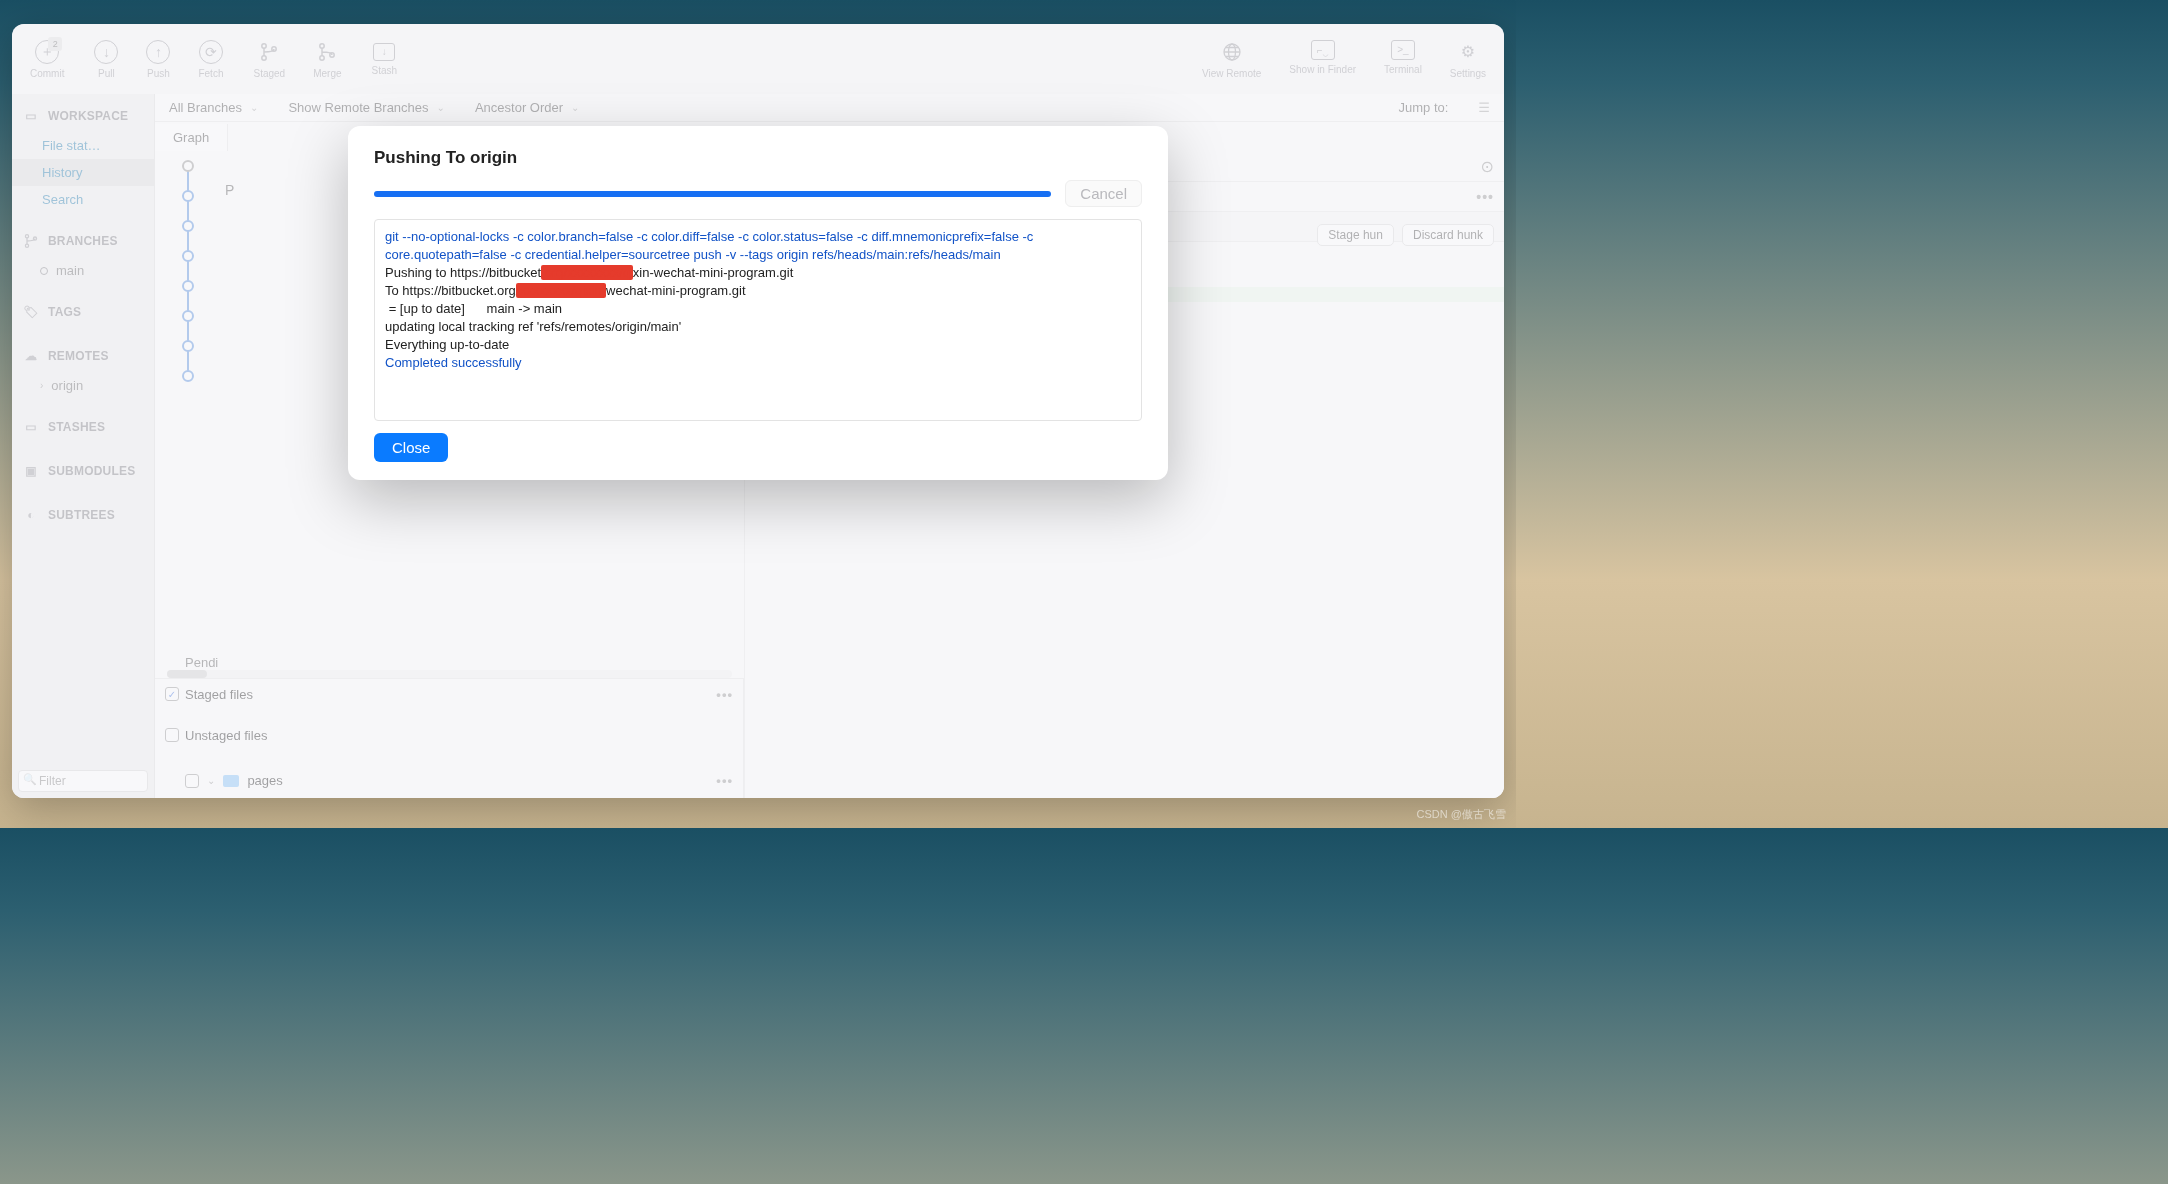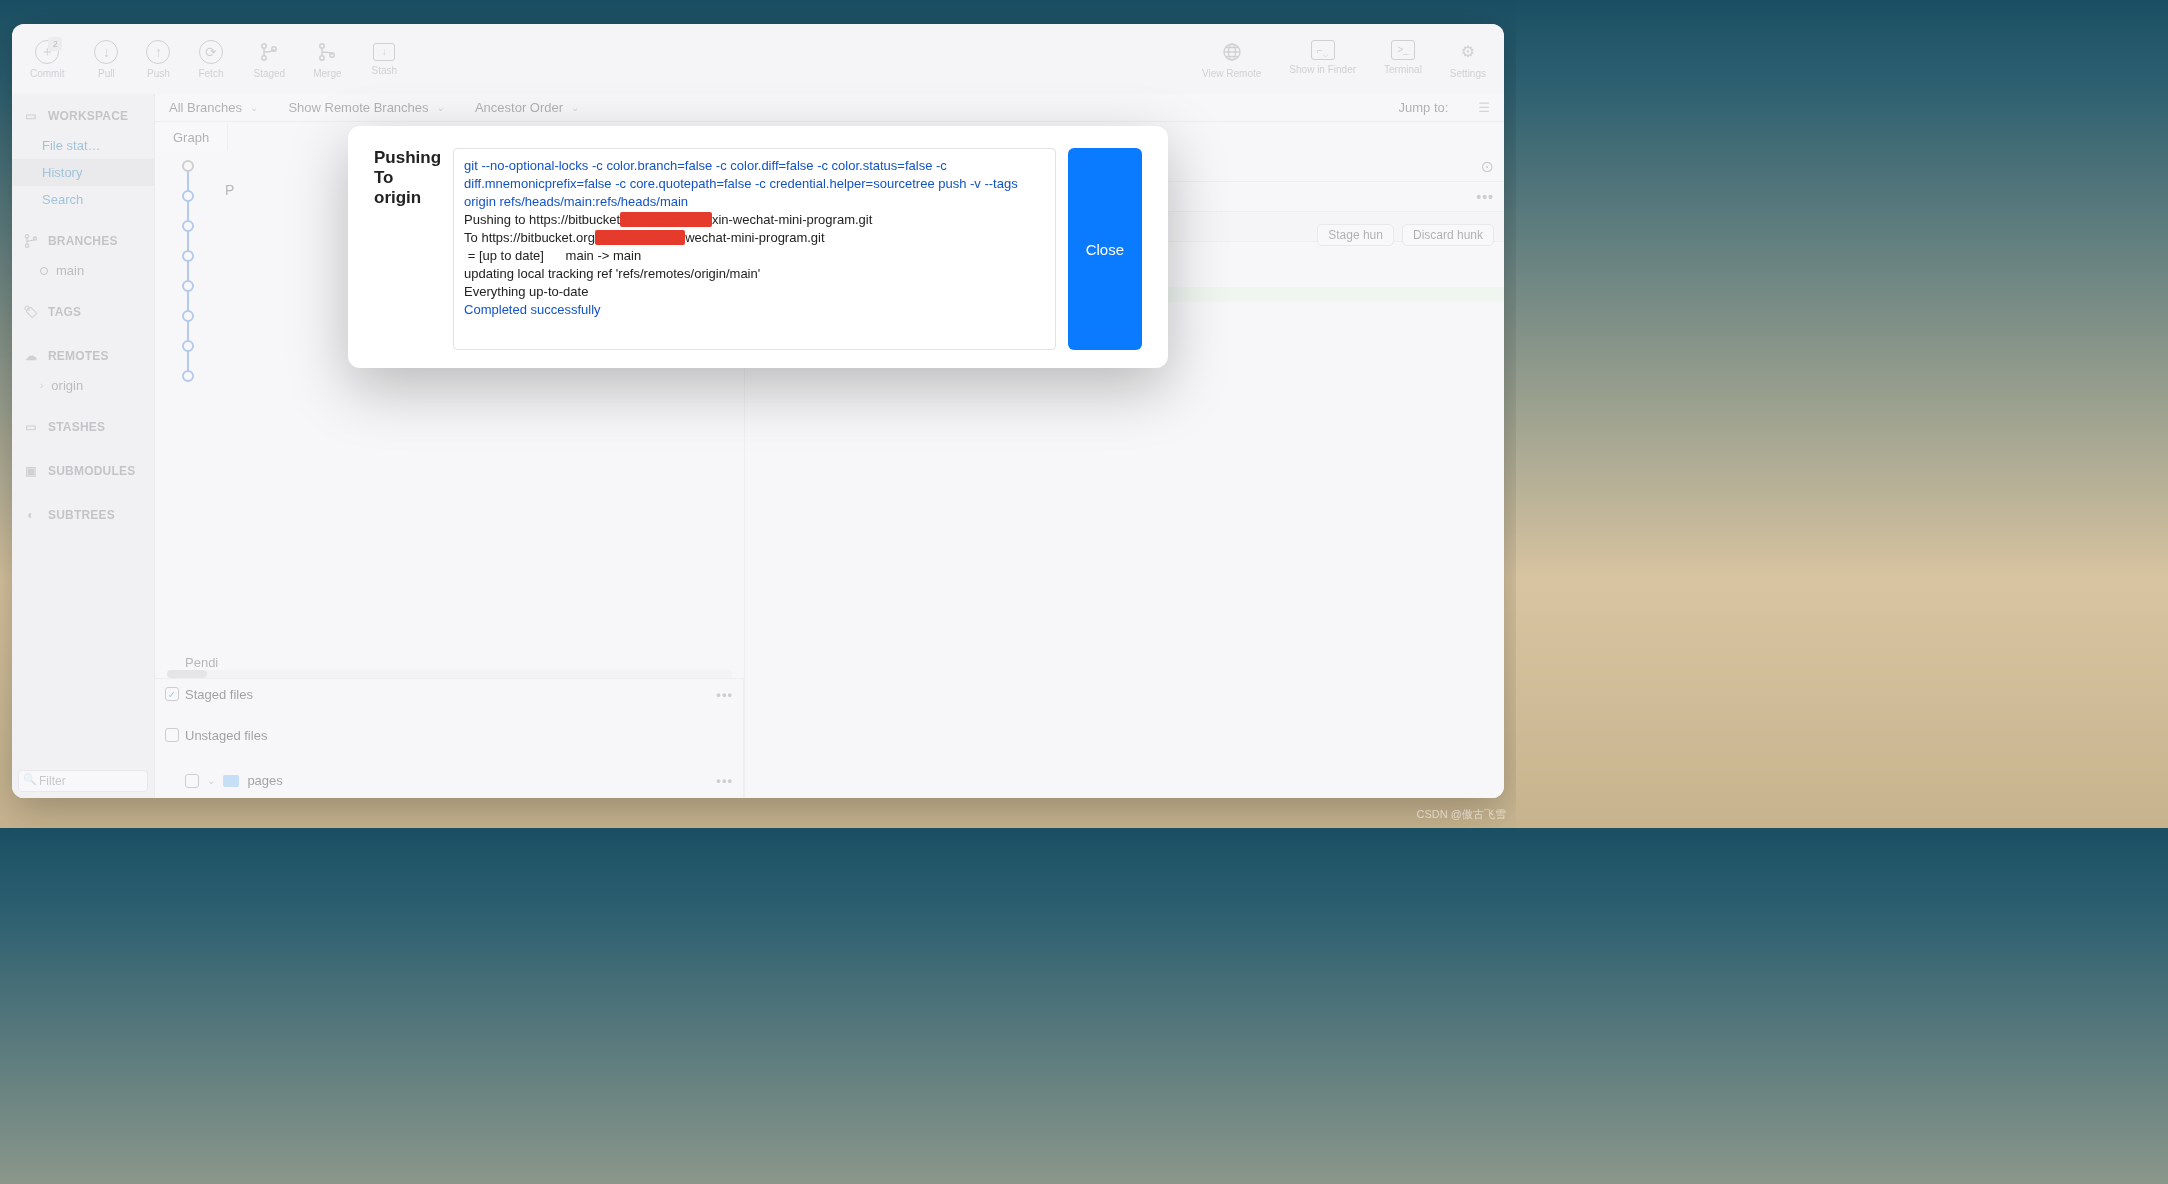--- a/index.html
+++ b/index.html
@@ -77,21 +77,21 @@
   .hunk-bar { height: 30px; display: flex; align-items: center; padding: 0 10px; gap: 8px; font-size: 12px; color: #555; background: #f7f7f7; border-bottom: 1px solid #e6e6e6; }
   .mini-btn { border: 1px solid #d4d4d4; background: #fff; border-radius: 5px; padding: 3px 10px; font-size: 12px; color: #333; cursor: pointer; margin-top: 16px; }
   .diff-lines { flex: 1; font-family: ui-monospace, Menlo, monospace; font-size: 13px; overflow: hidden; }
   .dl { display: flex; }
   .ln { width: 34px; text-align: right; color: #aaa; padding-right: 8px; }
   .dl .code { flex: 1; white-space: pre; color: #333; padding-left: 8px; }
   .dl.add { background: #e8f6e8; }
   .dl.add .plus { color: #2a9d2a; width: 14px; text-align: center; }
 
   
-  .modal { position: absolute; z-index: 20; left: 50%; top: 126px; transform: translateX(-50%); width: 820px; background: #fff; border-radius: 12px; padding: 22px 26px 18px 26px; box-shadow: 0 20px 60px rgba(0,0,0,.25); display: flex; flex-direction: row; gap: 12px; }
+  .modal { position: absolute; z-index: 20; left: 50%; top: 126px; transform: translateX(-50%); width: 820px; background: #fff; border-radius: 12px; padding: 22px 26px 18px 26px; box-shadow: 0 20px 60px rgba(0,0,0,.25); display: flex; flex-direction: column; gap: 12px; }
   .m-title { font-size: 17px; font-weight: 600; color: #222; }
   .m-progress-row { display: flex; align-items: center; gap: 14px; }
   .m-progress { flex: 1; height: 6px; background: #166ff3; border-radius: 3px; }
   .m-cancel { color: #b9b9bd; font-size: 15px; background: #fafafa; border: 1px solid #eee; border-radius: 6px; padding: 4px 14px; }
   .m-log { border: 1px solid #e3e3e3; border-radius: 4px; padding: 8px 10px; height: 202px; font-family: ui-monospace, Menlo, monospace; font-size: 13px; line-height: 18px; white-space: pre-wrap; overflow: auto; color: #222; }
   .m-log .cmd { color: #1253c7; }
   .m-log .ok { color: #1253c7; }
   .m-log .redact { background: #e53b2c; color: #e53b2c; border-radius: 2px; }
   .m-footer { display: flex; justify-content: flex-start; }
   .m-close { background: #0a7bff; color: #fff; border: none; border-radius: 6px; padding: 6px 18px; font-size: 15px; cursor: pointer; }
@@ -356,20 +356,24 @@
         </div>
       </div>
     </div>
   </div>
 
   <div class="dim-overlay"></div>
 </div>
 
 <div class="modal">
   <div class="m-title">Pushing To origin</div>
+  <div class="m-progress-row">
+    <div class="m-progress"></div>
+    <button class="m-cancel">Cancel</button>
+  </div>
   <div class="m-log"><span class="cmd">git --no-optional-locks -c color.branch=false -c color.diff=false -c color.status=false -c diff.mnemonicprefix=false -c core.quotepath=false -c credential.helper=sourcetree push -v --tags origin refs/heads/main:refs/heads/main</span>
 <span>Pushing to https://bitbucket</span><span class="redact">.org/xxxxxxxx/qi</span><span>xin-wechat-mini-program.git</span>
 <span>To https://bitbucket.org</span><span class="redact">/xxxxxxxx/qixin-</span><span>wechat-mini-program.git</span>
 <span> = [up to date]      main -&gt; main</span>
 <span>updating local tracking ref 'refs/remotes/origin/main'</span>
 <span>Everything up-to-date</span>
 <span class="ok">Completed successfully</span></div>
   <div class="m-footer">
     <button class="m-close">Close</button>
   </div>

